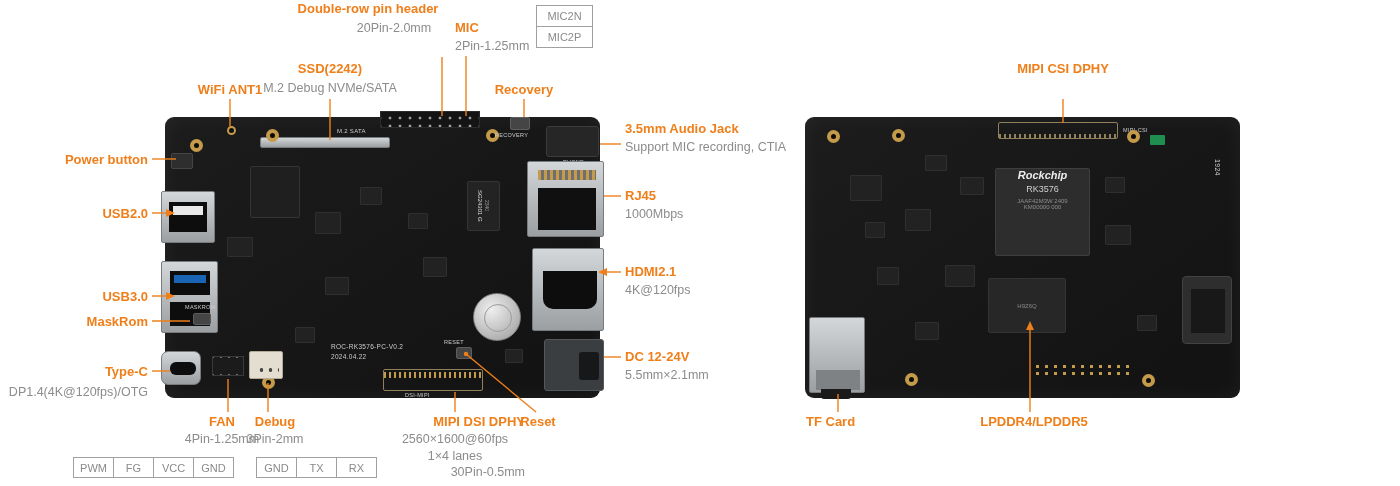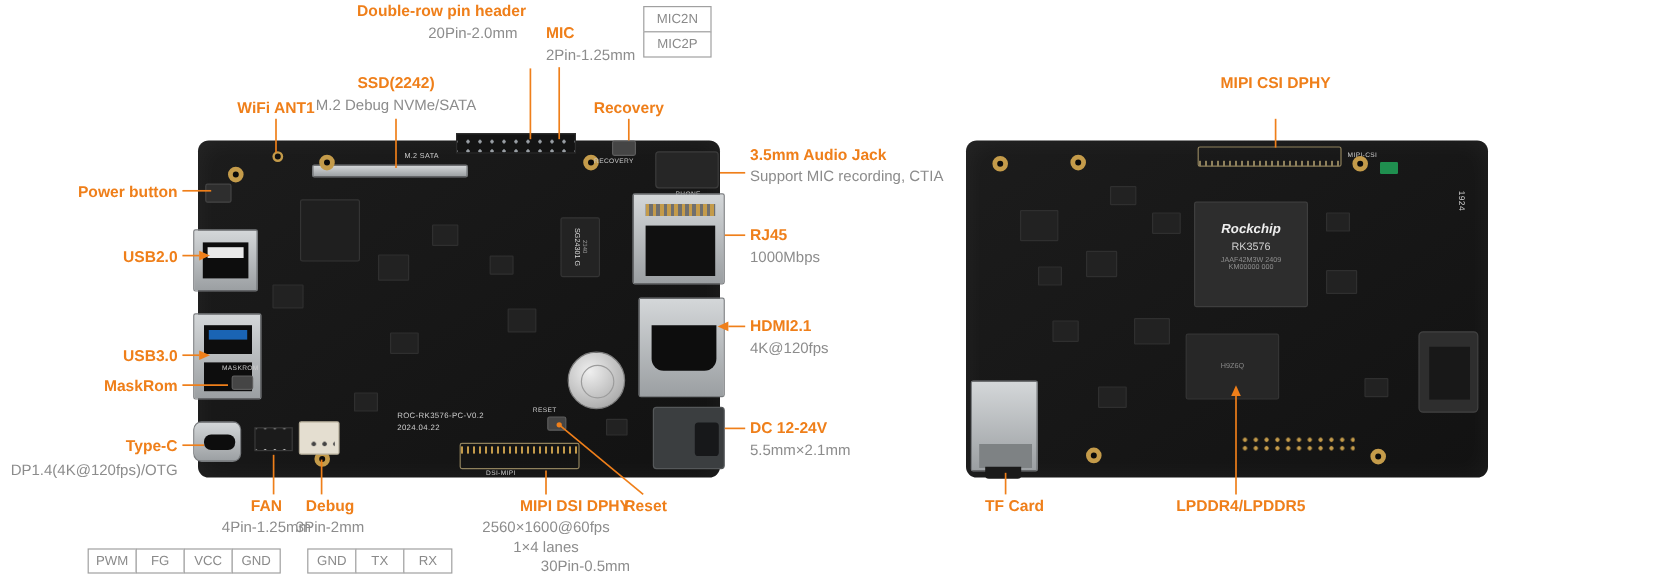--- a/index.html
+++ b/index.html
@@ -120,21 +120,21 @@
   <div class="board" style="left:805px;top:117px;width:435px;height:281px">
     <div class="fpc" style="left:193px;top:5px;width:120px;height:17px;background-image:repeating-linear-gradient(90deg,#8f815c 0 2px,transparent 2px 5px);background-size:100% 5px;background-repeat:no-repeat;background-position:0 11px"></div>
     <div class="silk" style="left:318px;top:10px;font-size:5.5px">MIPI-CSI</div>
 
     <div class="hole" style="left:22px;top:13px"></div>
     <div class="hole" style="left:87px;top:12px"></div>
     <div class="hole" style="left:322px;top:13px"></div>
     <div class="hole" style="left:100px;top:256px"></div>
     <div class="hole" style="left:337px;top:257px"></div>
 
-    <div class="chip" style="left:190px;top:51px;width:95px;height:88px;background:#2d2d2d;border-color:#3e3e3e;text-align:center;padding-top:16px">
+    <div class="chip" style="left:190px;top:51px;width:95px;height:88px;background:#2d2d2d;border-color:#3e3e3e;text-align:center;">
       <div style="color:#eee;font-size:11px;font-weight:bold;font-style:italic">Rockchip</div>
       <div style="color:#cfcfcf;font-size:9px;margin-top:3px">RK3576</div>
       <div style="color:#8f8f8f;font-size:6px;margin-top:4px">JAAF42M3W 2409</div>
       <div style="color:#8f8f8f;font-size:6px">KM00000 000</div>
     </div>
 
     <div class="chip" style="left:183px;top:161px;width:78px;height:55px;background:#272727;display:flex;align-items:center;justify-content:center">
       <span style="color:#8a8a8a;font-size:6px">H9Z6Q</span>
     </div>
 
@@ -254,16 +254,16 @@
     <span>FG</span>
     <span>VCC</span>
     <span>GND</span>
   </div>
   <div class="pinbox row" style="left:257px;top:457px">
     <span>GND</span>
     <span>TX</span>
     <span>RX</span>
   </div>
 
-  <div class="t-o" style="left:806px;top:414px;width:64px;text-align:right">TF Card</div>
+  <div class="t-o" style="left:806px;top:414px;width:64px;text-align:left">TF Card</div>
   <div class="t-o" style="left:972px;top:414px;width:124px;text-align:center">LPDDR4/LPDDR5</div>
 
 </div>
 
 </body></html>

